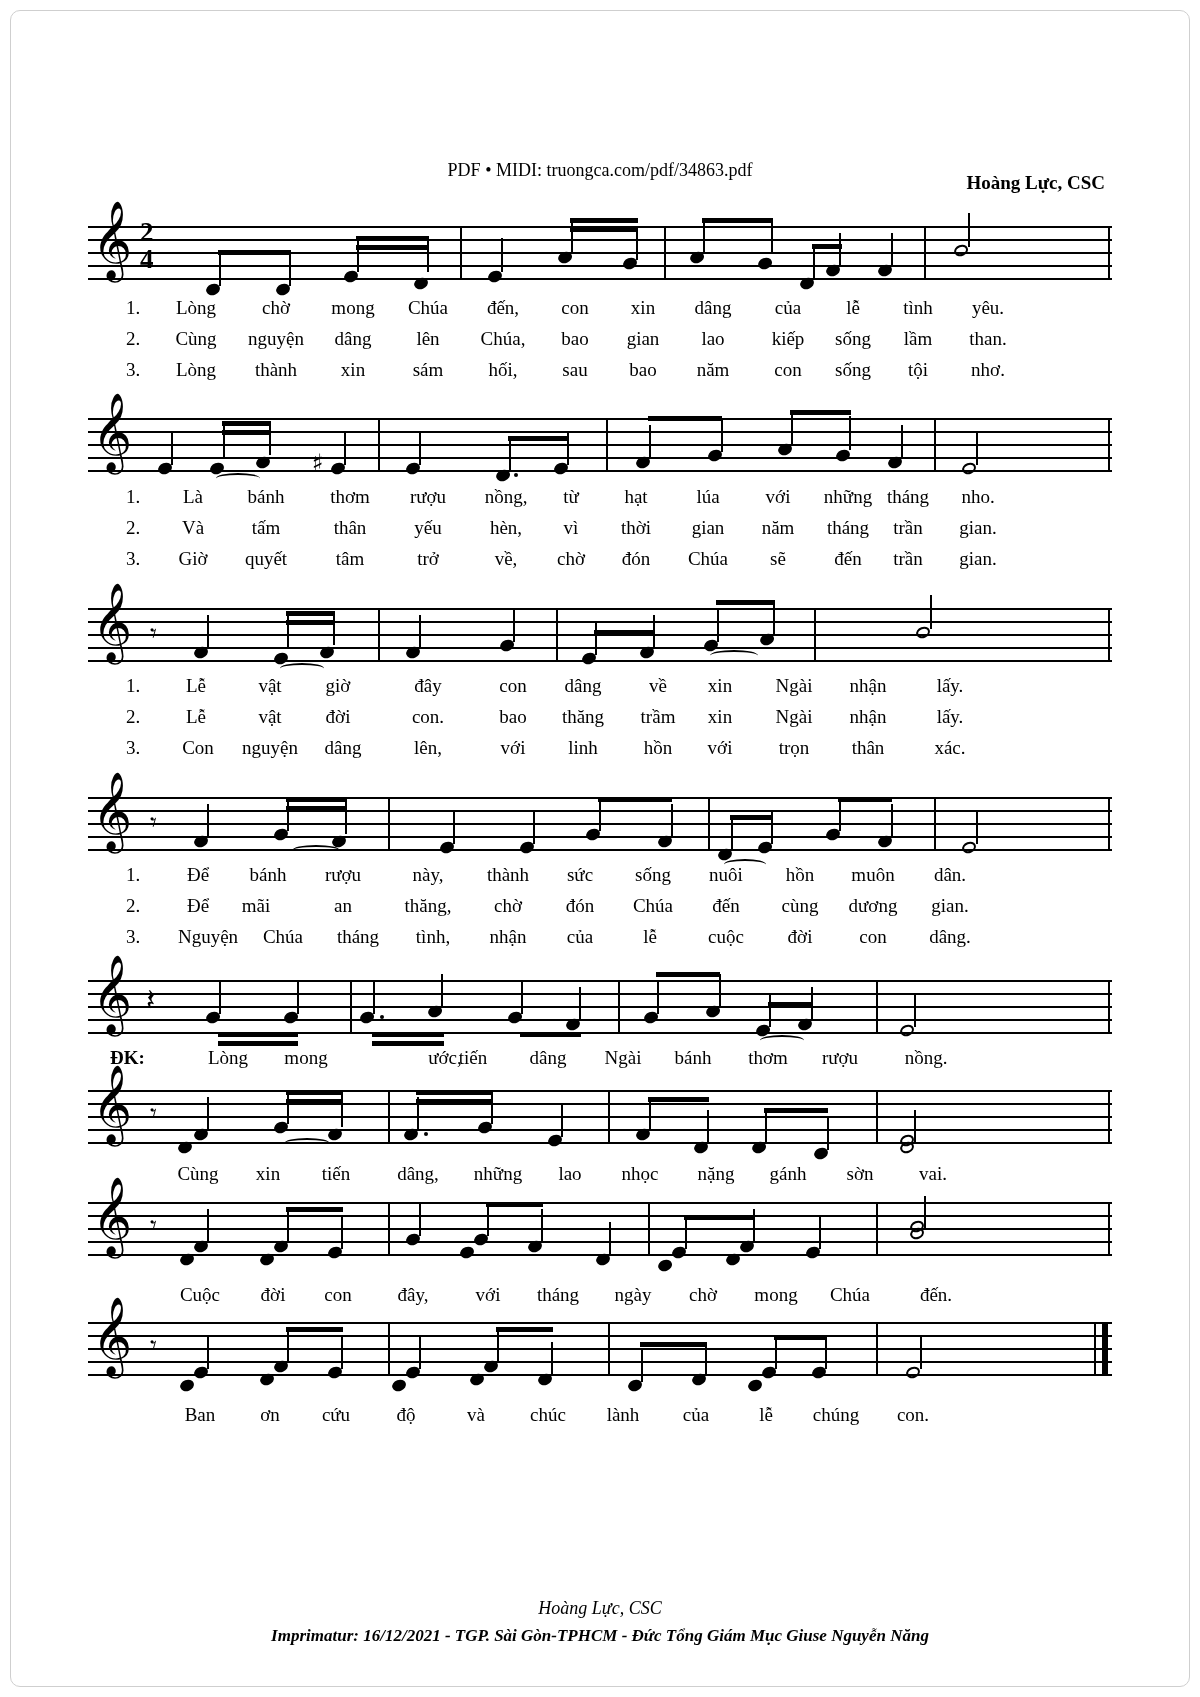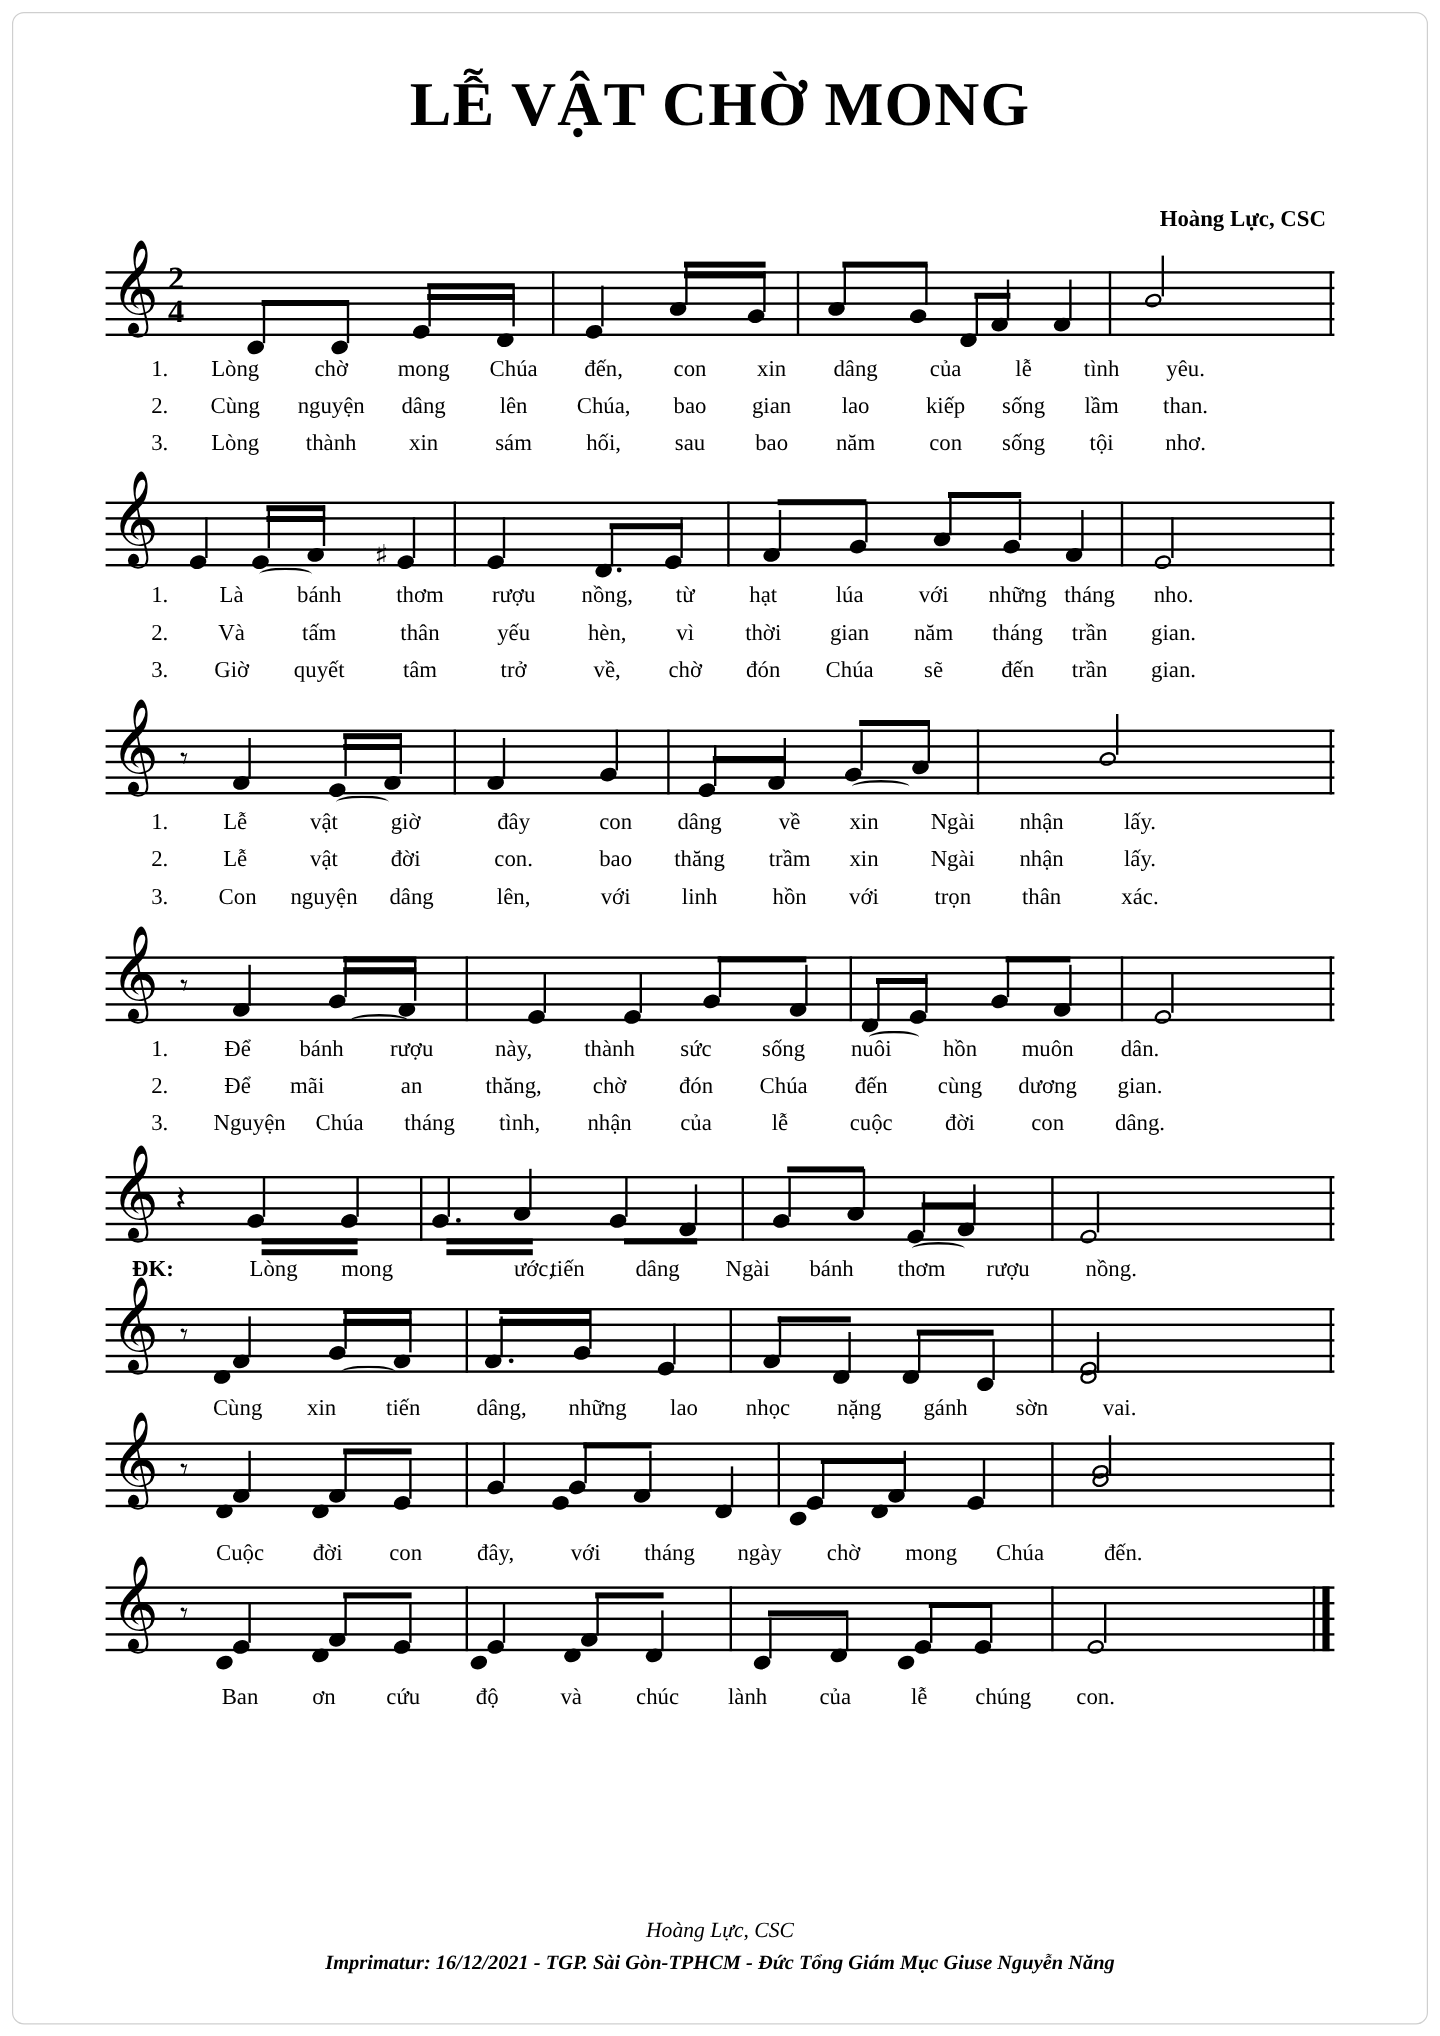--- a/index.html
+++ b/index.html
@@ -228,21 +228,21 @@
     transform: translateX(-50%);
     white-space: nowrap;
   }
 </style>
 </head>
 <body>
 
 <div class="page">
   <div class="page-border"></div>
 
-  <div class="title">LỄ VẬT CHỜ MONG</div>
+  <div class="subtitle">PDF • MIDI: truongca.com/pdf/34863.pdf</div>
   <div class="composer">Hoàng Lực, CSC</div>
 
   <div class="system" style="top:226px;">
     <div class="staff">
       <div class="line l1"></div>
       <div class="line l2"></div>
       <div class="line l3"></div>
       <div class="line l4"></div>
       <div class="line l5"></div>
       <div class="clef">𝄞</div>

